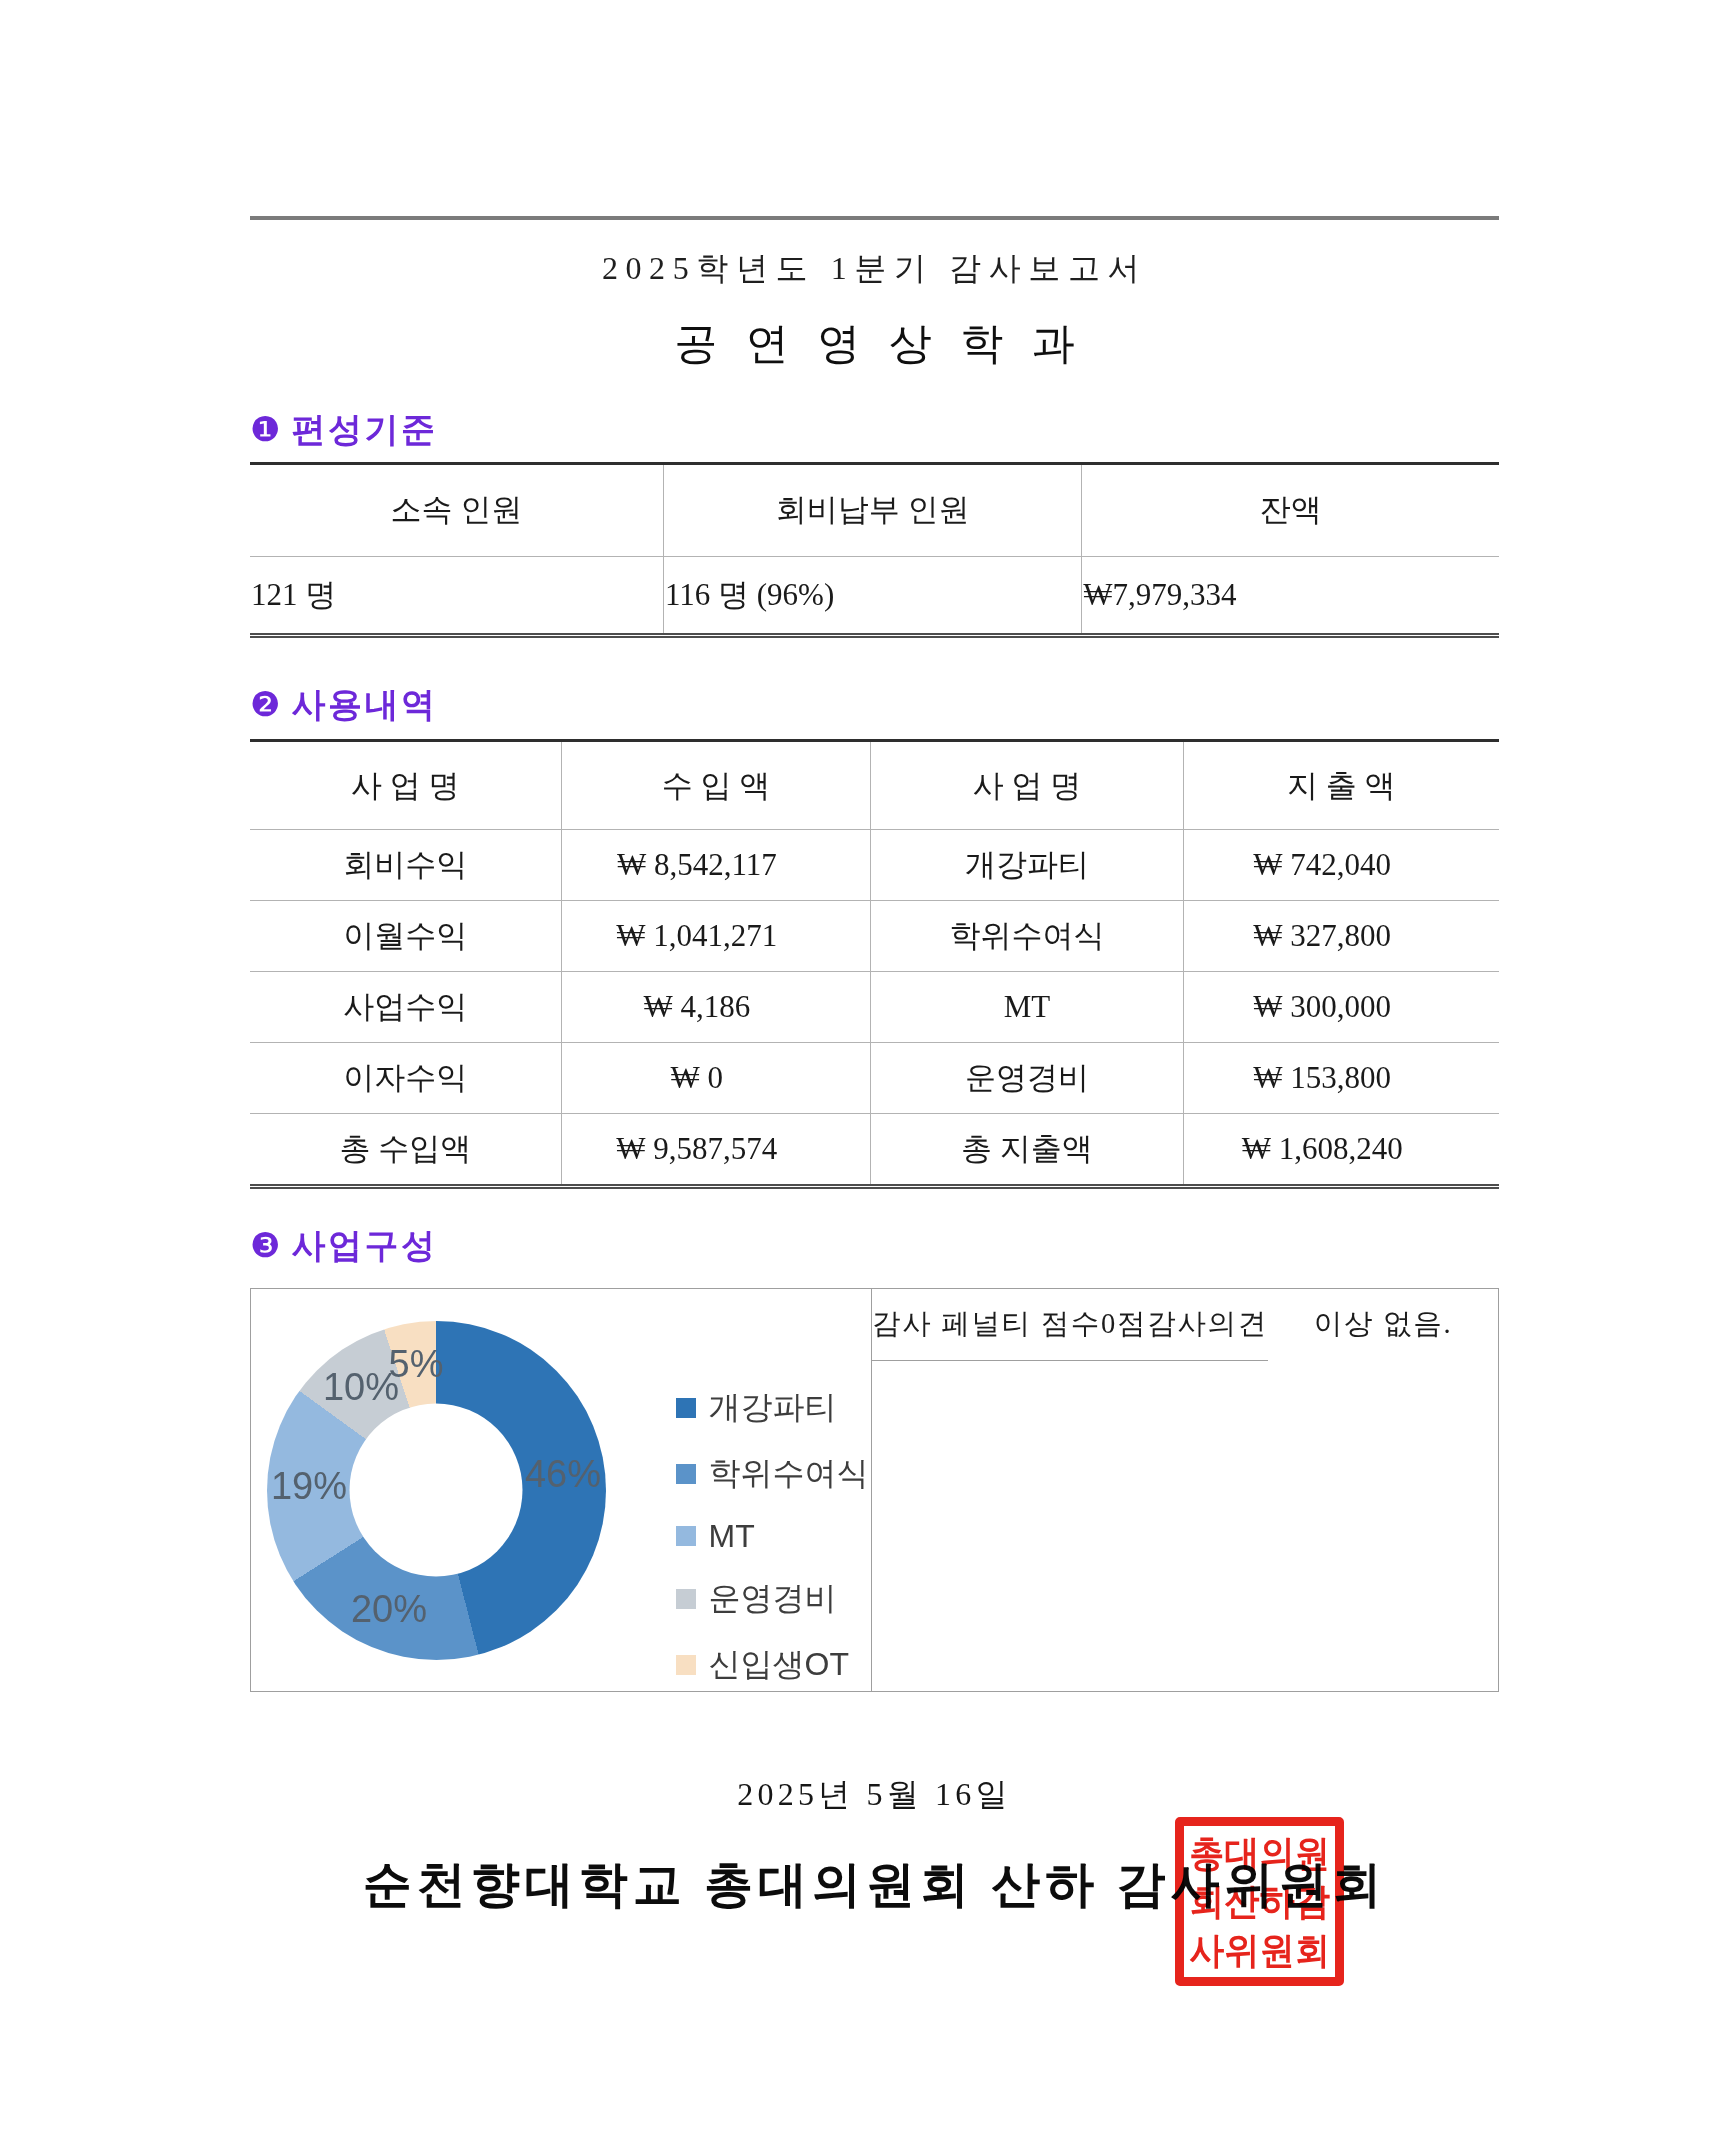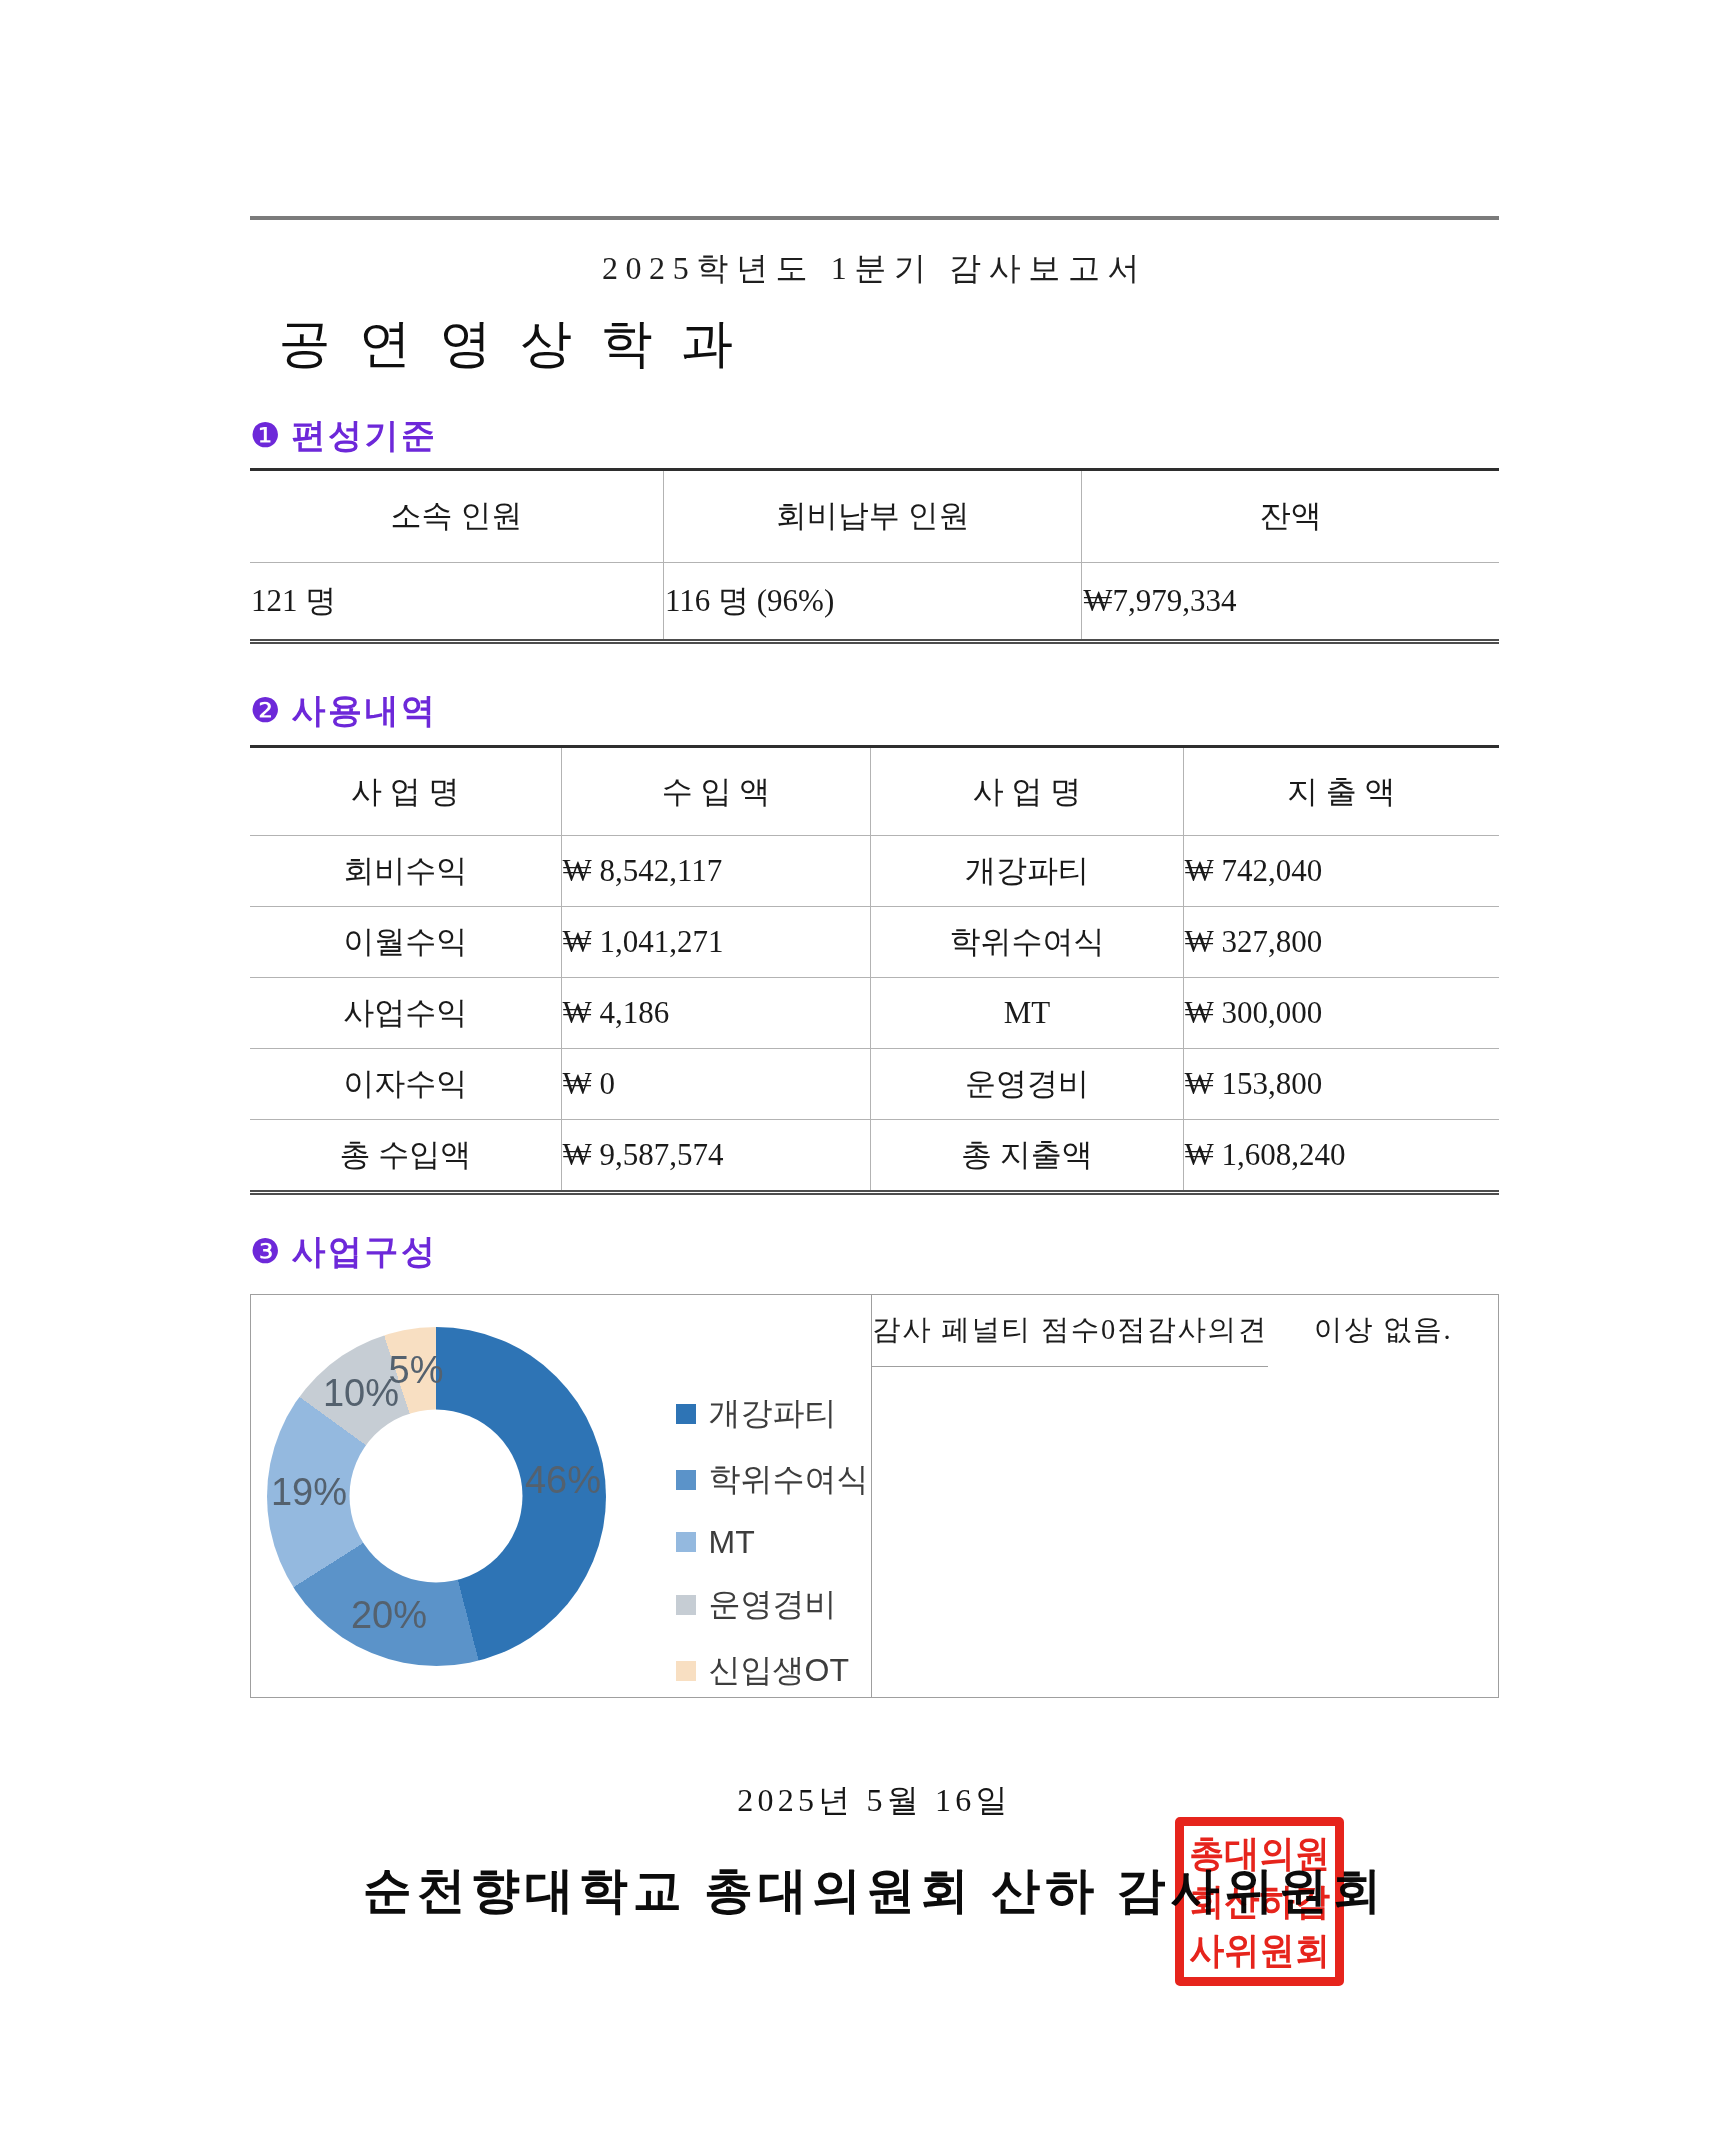--- a/index.html
+++ b/index.html
@@ -3,42 +3,42 @@
 <meta charset="utf-8">
 <style>
   html,body{margin:0;padding:0;}
   body{
     width:1718px;height:2148px;background:#ffffff;position:relative;
     font-family:"Liberation Serif","DejaVu Serif",serif;color:#1a1a1a;overflow:hidden;
   }
   .content{position:absolute;left:250px;top:0;width:1249px;height:2148px;}
   .top-rule{margin-top:216px;height:4.2px;background:#7b7b7b;}
   .subtitle{margin-top:27px;text-align:center;font-size:32px;letter-spacing:7.6px;color:#1f1f1f;}
-  .doc-title{margin-top:18px;text-align:left;font-size:52px;letter-spacing:28.5px;padding-left:28.5px;color:#0f0f0f;font-weight:normal;}
+  .doc-title{margin-top:24px;text-align:center;font-size:43px;letter-spacing:28.5px;padding-left:28.5px;color:#0f0f0f;font-weight:normal;}
   .sec-heading{font-size:34px;font-weight:bold;letter-spacing:2.5px;color:#6d28d9;}
   .sec-heading .badge{font-weight:normal;margin-right:8.4px;}
   #sec1-heading{margin-top:34px;}
   #sec2-heading{margin-top:44px;}
   #sec3-heading{margin-top:34px;}
 
   table.doc-table{border-collapse:collapse;width:100%;table-layout:fixed;
     border-top:3.4px solid #2e2e2e;border-bottom:5.9px double #4d4d4d;}
   table.doc-table th,table.doc-table td{font-weight:normal;font-size:31px;vertical-align:middle;}
   table.doc-table th{border-bottom:1.7px solid #b3b3b3;}
   table.doc-table td{border-top:none;}
   table.doc-table tbody tr + tr td{border-top:1.7px solid #b3b3b3;}
   table.doc-table th + th, table.doc-table td + td{border-left:1.7px solid #b3b3b3;}
   #table1{margin-top:8.4px;}
   #table1 th{height:89px;}
   #table1 td{height:74px;}
   #table2{margin-top:11.7px;}
   #table2 th{height:85px;}
   #table2 td{height:68px;}
   .cell-label{text-align:center;}
-  .cell-amount{text-align:left;padding-right:39px;}
+  .cell-amount{text-align:center;padding-right:39px;}
 
   .sec3-block{margin-top:18.5px;display:flex;border:1.7px solid #9f9f9f;height:402px;box-sizing:content-box;}
   .chart-cell{width:620px;position:relative;border-right:1.7px solid #9f9f9f;}
   .audit-cell{flex:1;display:flex;flex-direction:row;}
   .audit-row{height:71px;border-bottom:1.7px solid #9f9f9f;display:flex;align-items:center;justify-content:center;
     font-size:28.5px;color:#1c1c1c;letter-spacing:1.7px;}
   .audit-row:last-child{flex:1;border-bottom:none;}
 
   .donut{position:absolute;left:16px;top:32px;width:339px;height:339px;border-radius:50%;}
   .donut-hole{position:absolute;left:185px;top:201px;width:173px;height:173px;background:#fff;border-radius:50%;

